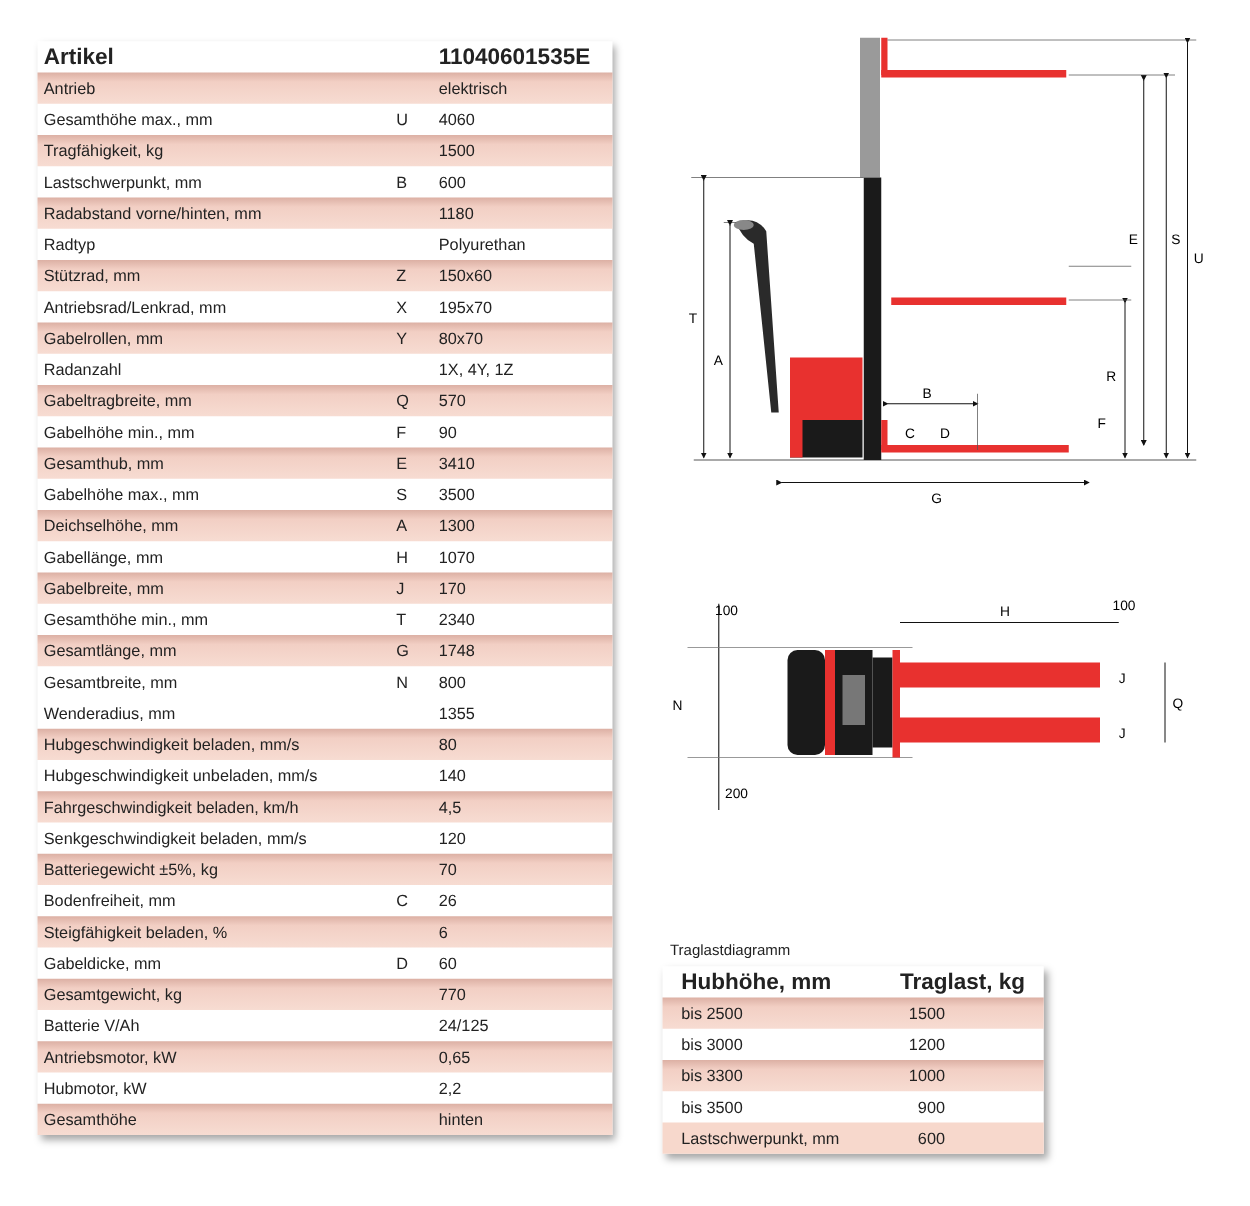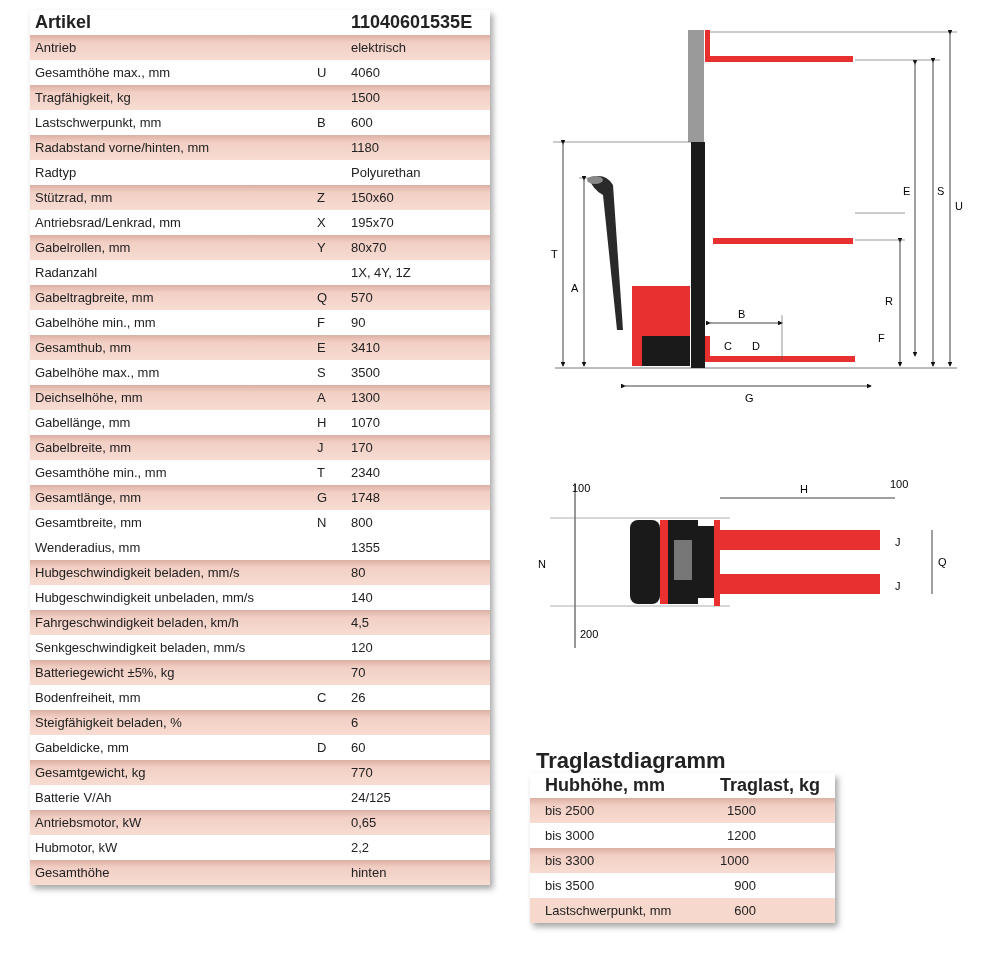--- a/index.html
+++ b/index.html
@@ -1,27 +1,27 @@
 <!DOCTYPE html>
 <html><head>
 <meta charset="utf-8">
 <style>
   html,body{margin:0;padding:0;background:#fff;}
   body{width:1000px;height:965px;position:relative;overflow:hidden;font-family:"Liberation Sans",sans-serif;color:#222;}
-  .spec{position:absolute;left:30px;top:10px;width:460px;box-shadow:3px 4px 6px rgba(0,0,0,0.35);background:#fff;}
+  .spec{position:absolute;left:30px;top:33px;width:460px;box-shadow:3px 4px 6px rgba(0,0,0,0.35);background:#fff;}
   .row{height:25px;display:flex;align-items:center;font-size:13px;position:relative;}
   .row.shade{background:linear-gradient(to bottom,#dcb0a4 0%,#f2cfc4 30%,#f7dcd2 100%);}
   .row .lbl{position:absolute;left:5px;}
   .row .sym{position:absolute;left:287px;}
   .row .val{position:absolute;left:321px;}
   .row.head{font-weight:bold;font-size:18px;}
   .diag1{position:absolute;left:545px;top:30px;width:430px;height:380px;}
   .diag2{position:absolute;left:530px;top:478px;width:440px;height:170px;}
   .load{position:absolute;left:530px;top:748px;width:305px;}
-  .load .title{font-weight:bold;font-size:22px;height:25px;line-height:25px;padding-left:6px;}
+  .load .title{font-weight:normal;font-size:12px;height:25px;line-height:25px;padding-left:6px;}
   .load .tbl{box-shadow:3px 4px 6px rgba(0,0,0,0.35);background:#fff;}
   .load .row .lbl{left:15px;}
   .load .row .val{left:190px;}
   .load .row.head .val{left:190px;}
   .load .row.last{background:#f7d8cc;}
 </style>
 </head>
 <body>
 
 <div class="spec">
@@ -293,21 +293,21 @@
         <div class="row shade">
           <span class="lbl">bis 2500</span>
           <span class="val" style="width: 36px; text-align: right;">1500</span>
         </div>
         <div class="row">
           <span class="lbl">bis 3000</span>
           <span class="val" style="width: 36px; text-align: right;">1200</span>
         </div>
         <div class="row shade">
           <span class="lbl">bis 3300</span>
-          <span class="val" style="width: 36px; text-align: left;">1000</span>
+          <span class="val" style="width: 36px; text-align: right;">1000</span>
         </div>
         <div class="row">
           <span class="lbl">bis 3500</span>
           <span class="val" style="width: 36px; text-align: right;">900</span>
         </div>
         <div class="row last">
           <span class="lbl">Lastschwerpunkt, mm</span>
           <span class="val" style="width: 36px; text-align: right;">600</span>
         </div>
       </div>

